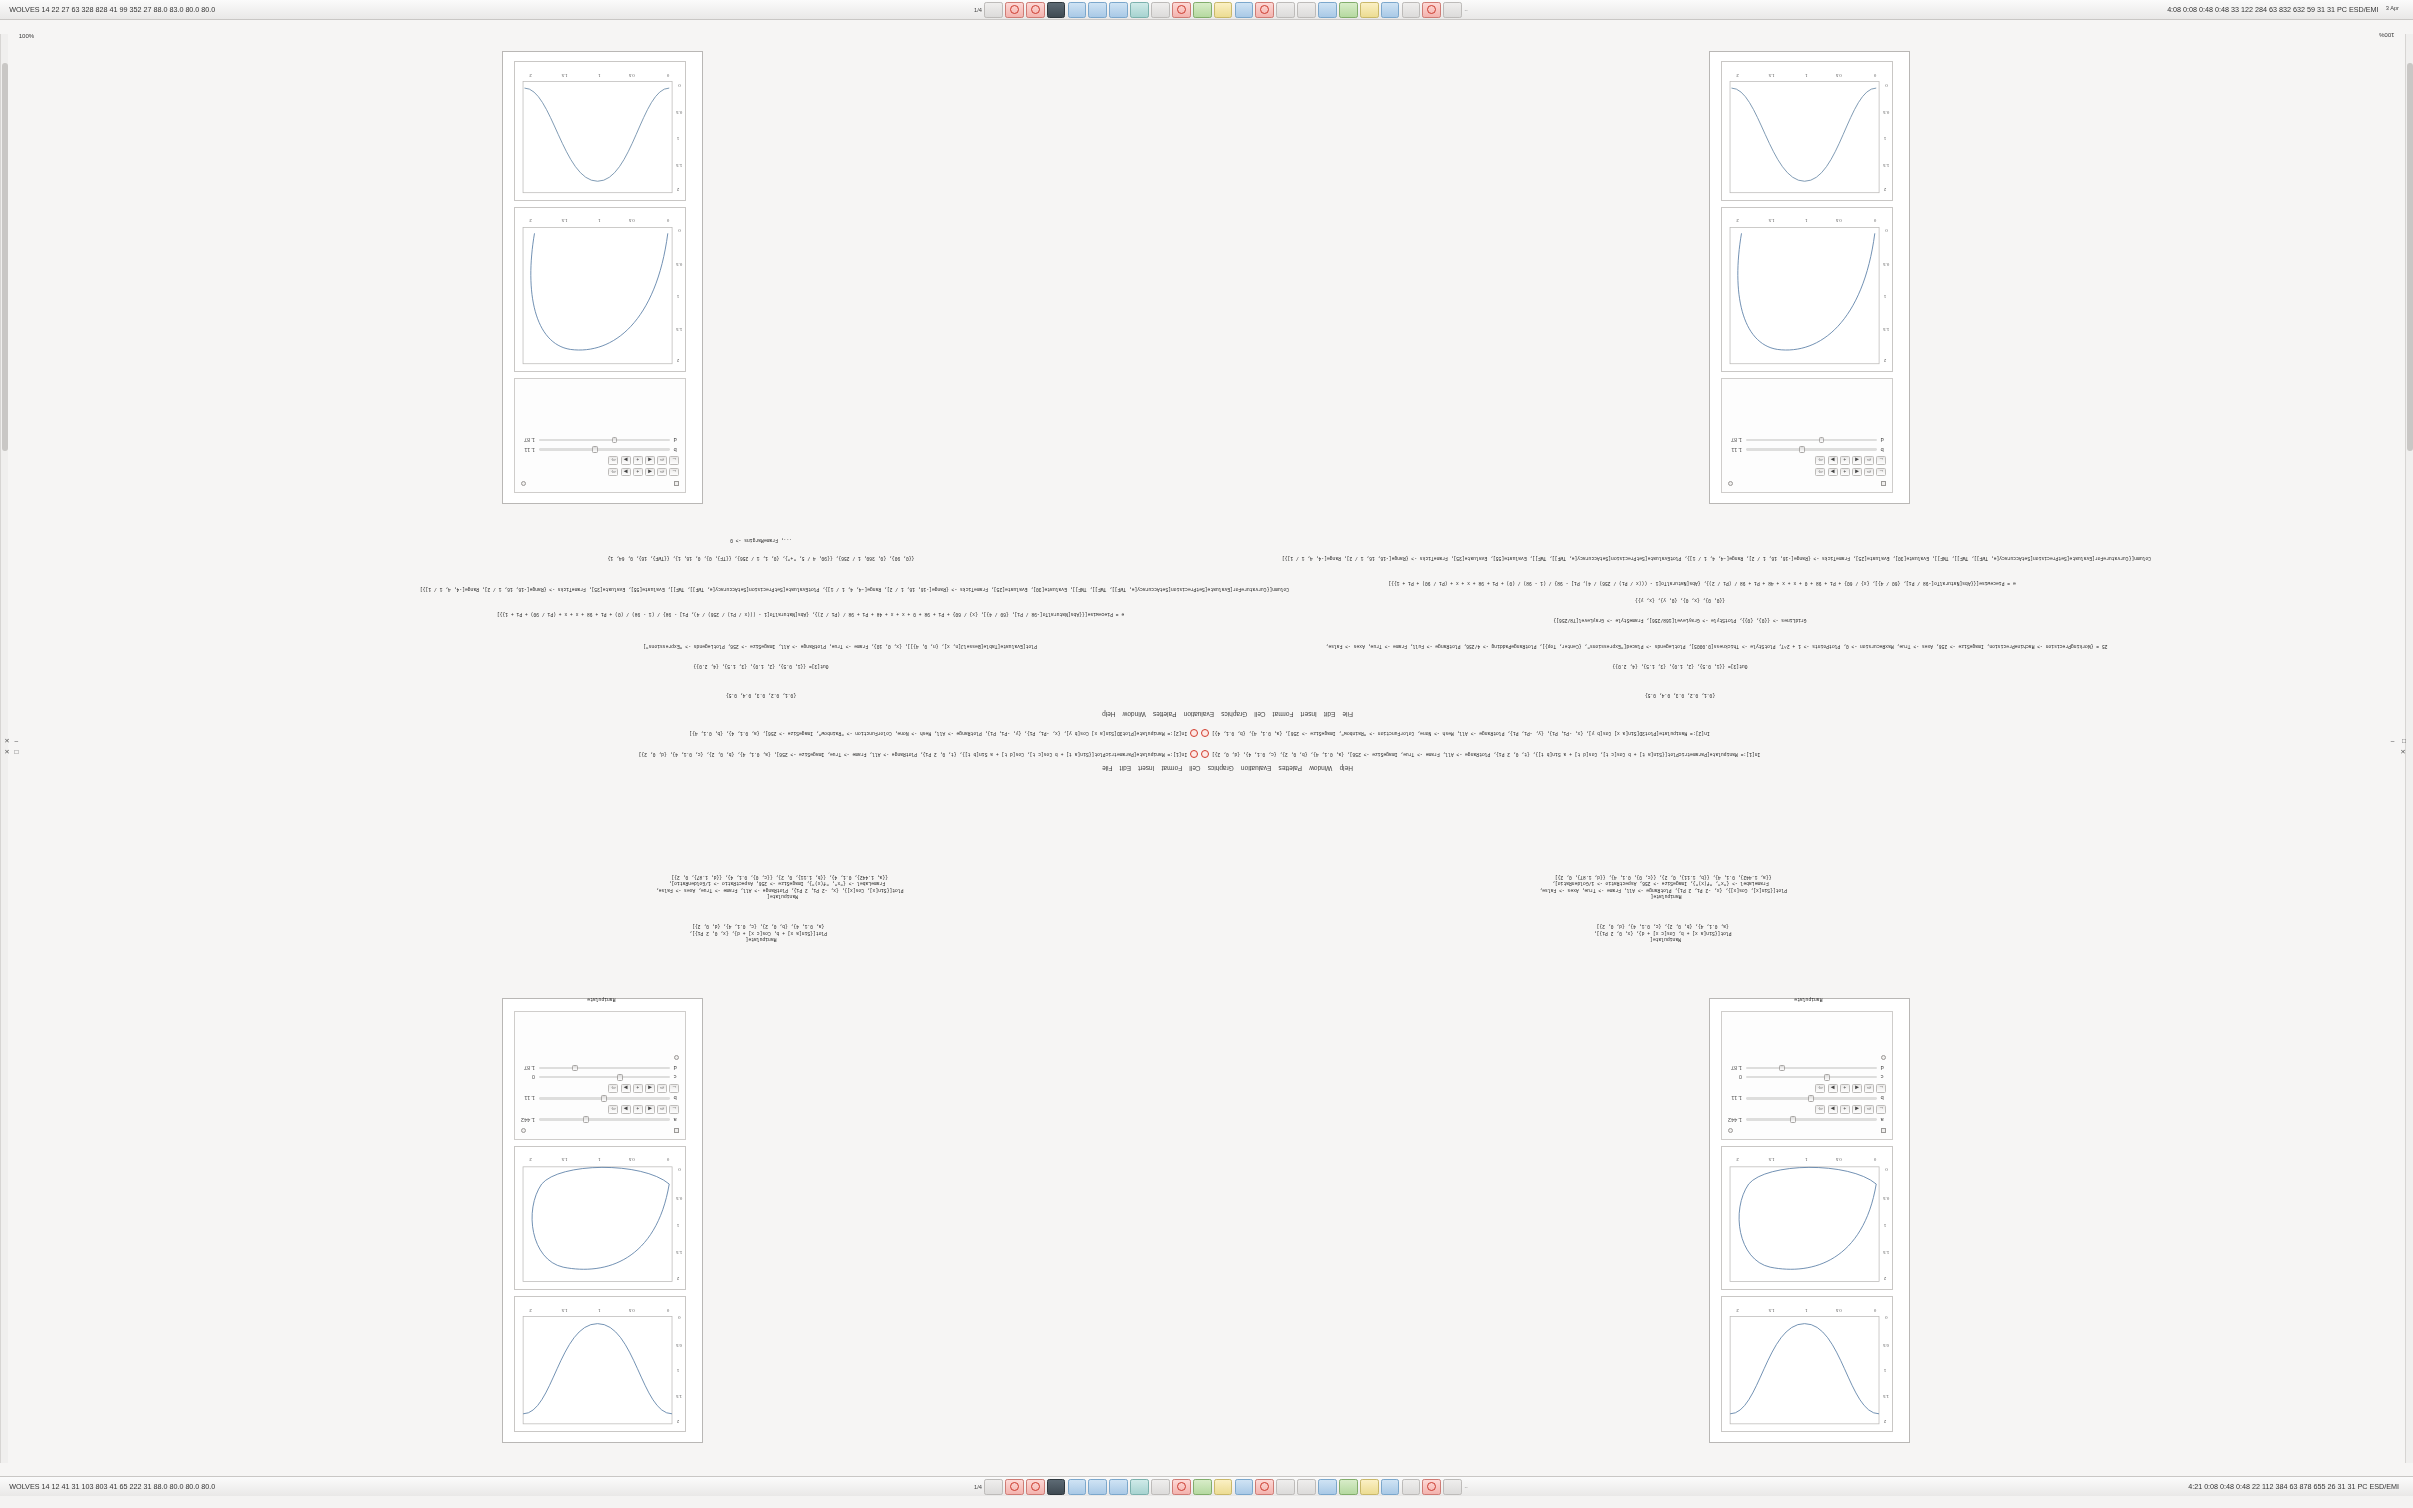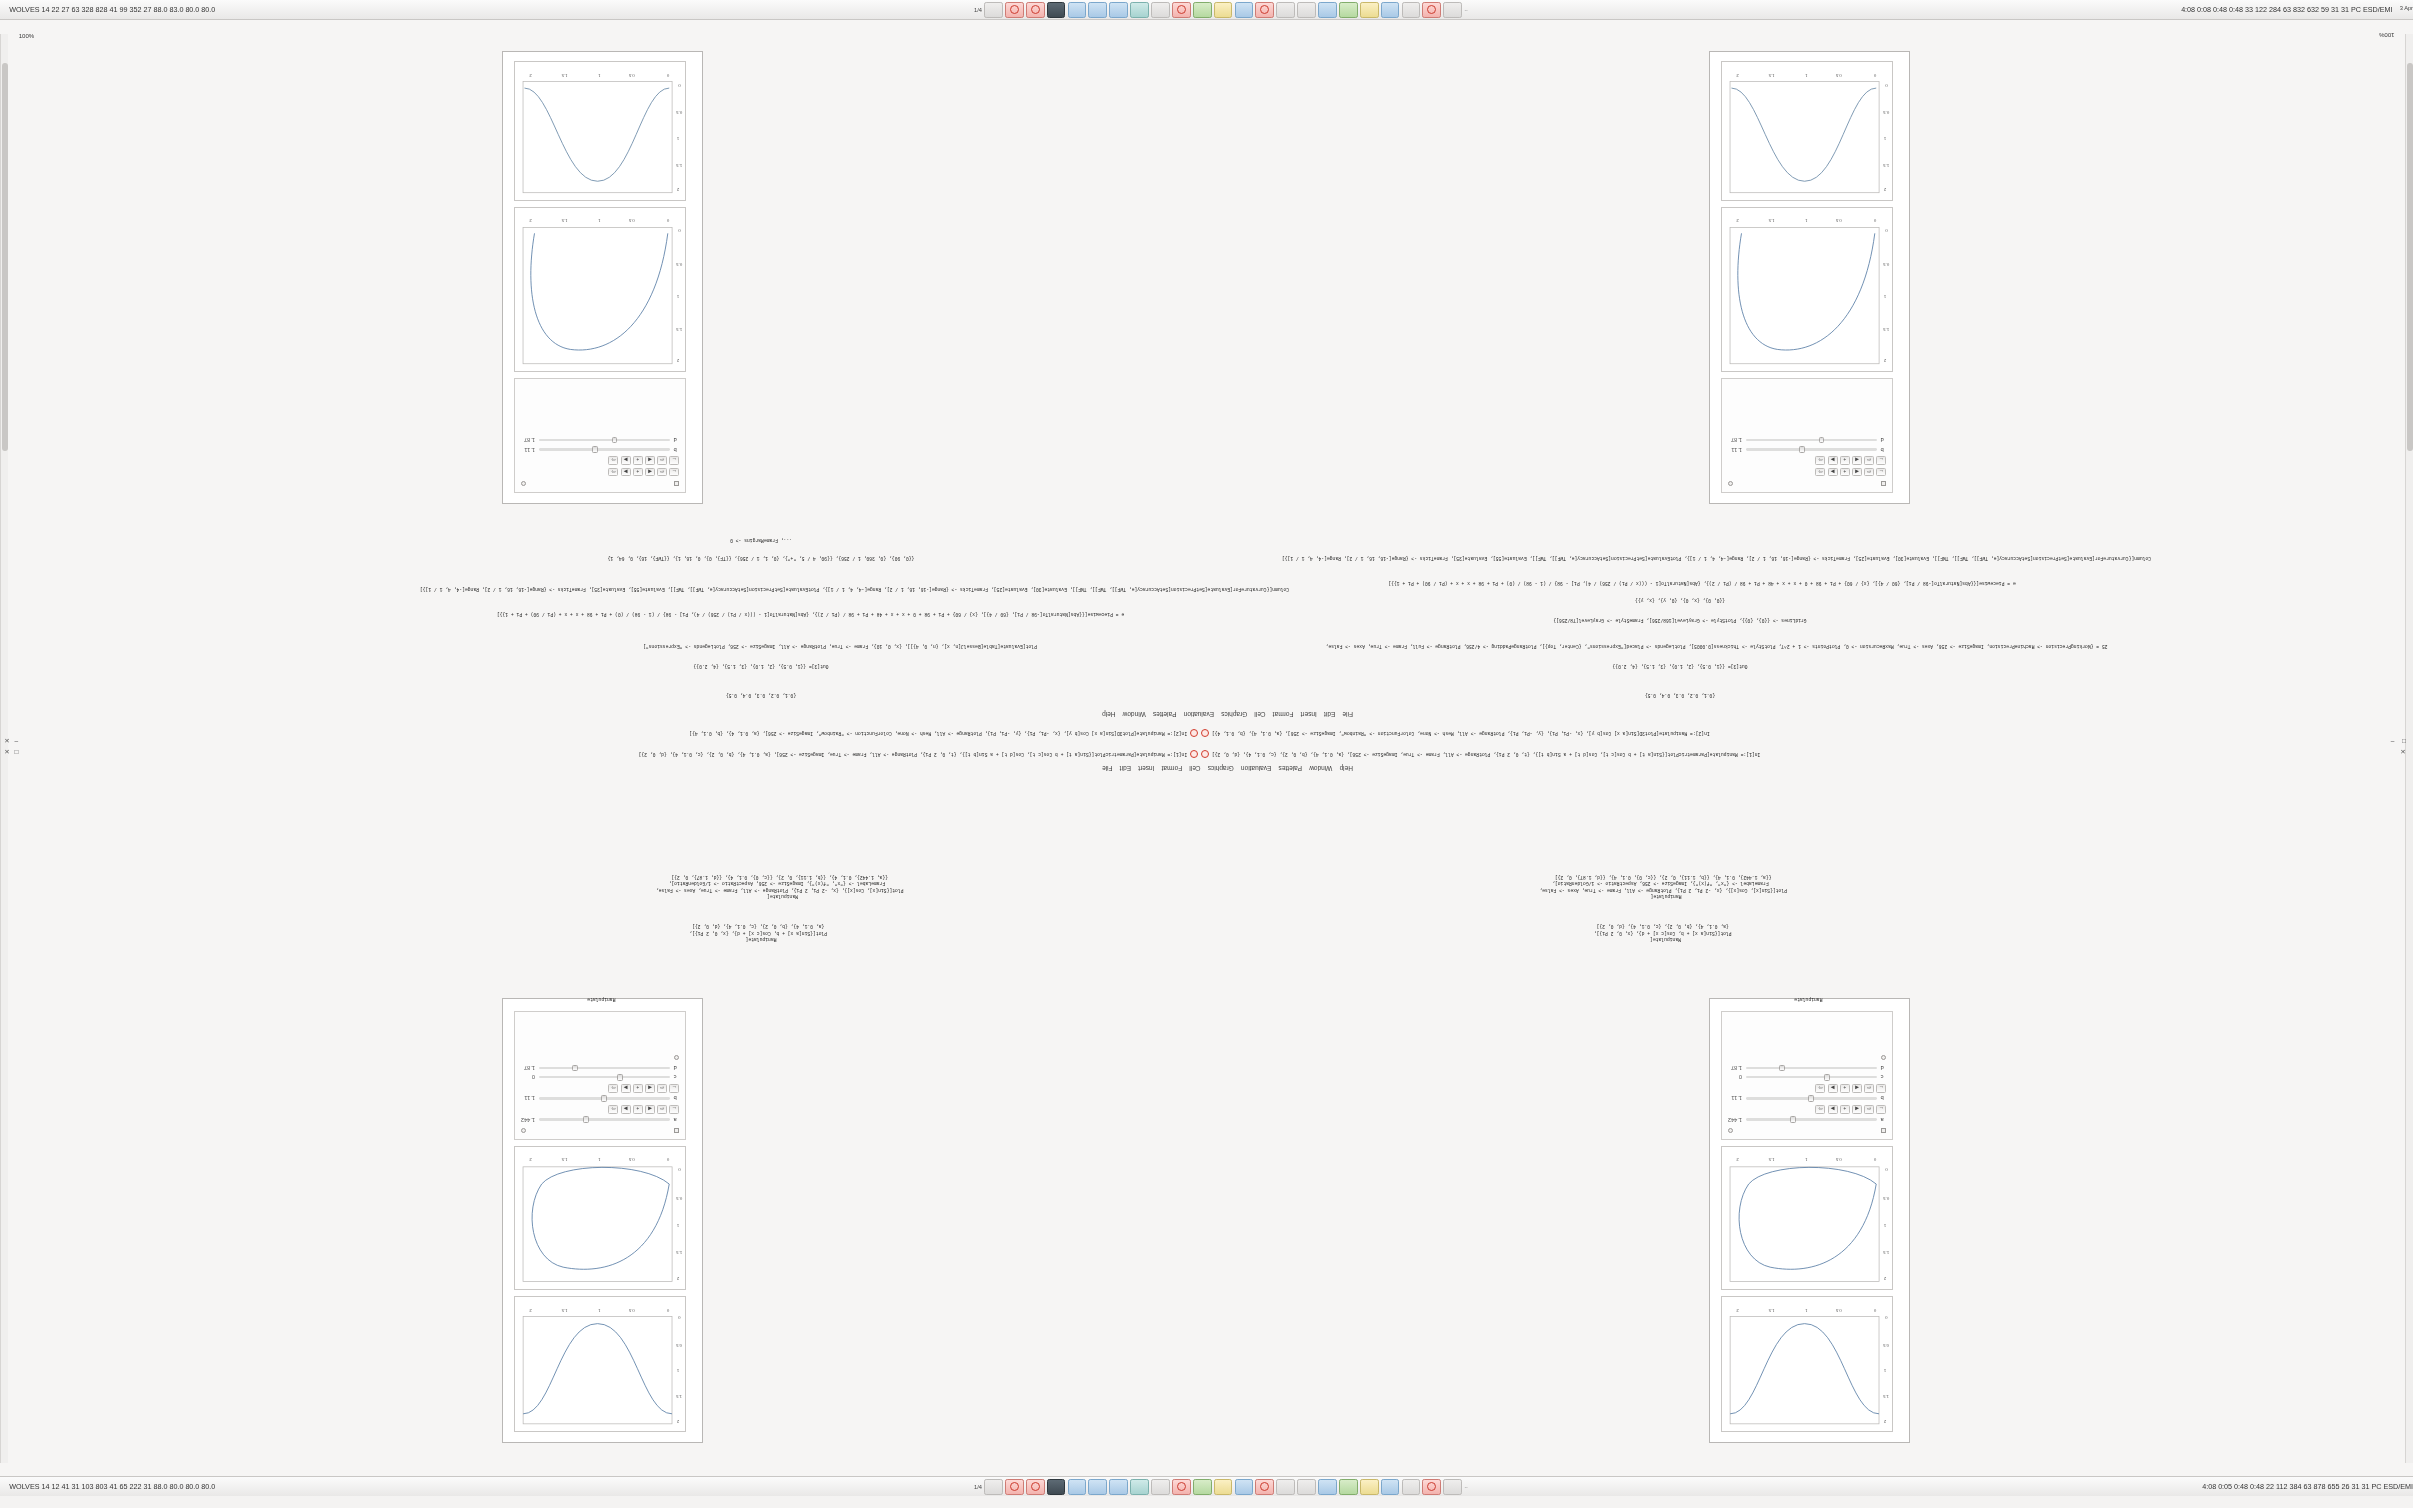--- a/index.html
+++ b/index.html
@@ -21,21 +21,21 @@
     position: absolute; left: 0; width: 2413px; height: 20px;
     background: linear-gradient(#fbfbfb, #e9e8e7);
     border-bottom: 0.7px solid #c9c7c5;
     display: flex; align-items: center;
     font-size: 7.2px; color: #3a3a3a;
   }
   .panel.top { top: 0; }
   .panel.bottom { bottom: 12px; border-bottom: none; border-top: 0.7px solid #c9c7c5; }
   .panel .left { display: flex; align-items: flex-start; gap: 5.7px; padding-left: 5.7px; width: 532px; }
   .panel .center { flex: 1; display: flex; align-items: center; justify-content: center; gap: 2.2px; }
-  .panel .right { display: flex; align-items: flex-start; gap: 7.2px; padding-right: 0; width: 503px; justify-content: flex-end; }
+  .panel .right { display: flex; align-items: flex-start; gap: 7.2px; padding-right: 14px; width: 503px; justify-content: flex-end; }
 
   .menu-item { padding: 0.7px 3.6px; font-size: 7.2px; color: #333; border-radius: 1.4px; }
 
   .tbtn {
     width: 18.7px; height: 16px; border: 0.7px solid #bdbbb9; border-radius: 2.2px;
     background: linear-gradient(#fdfdfd, #ebeae9);
     display: flex; align-items: center; justify-content: center;
     font-size: 6.5px; color: #555;
     position: relative;
   }
@@ -688,18 +688,18 @@
       <div class="tbtn blue"></div>
       <div class="tbtn green"></div>
       <div class="tbtn yellow"></div>
       <div class="tbtn blue"></div>
       <div class="tbtn gray"></div>
       <div class="tbtn red"></div>
       <div class="tbtn gray"></div>
       <span class="tray-cell">··</span>
     </div>
     <div class="right">
-      <span class="clock">4:08 0:05 0:48 0:48   22   112  384   63  878  655  26   31   31   PC ESD/EMI</span>
+      <span class="clock">4:21 0:08 0:48 0:48   22   112  384   63  878  655  26   31   31   PC ESD/EMI</span>
     </div>
   </div>
 
 </div>
 
 
 </body></html>

